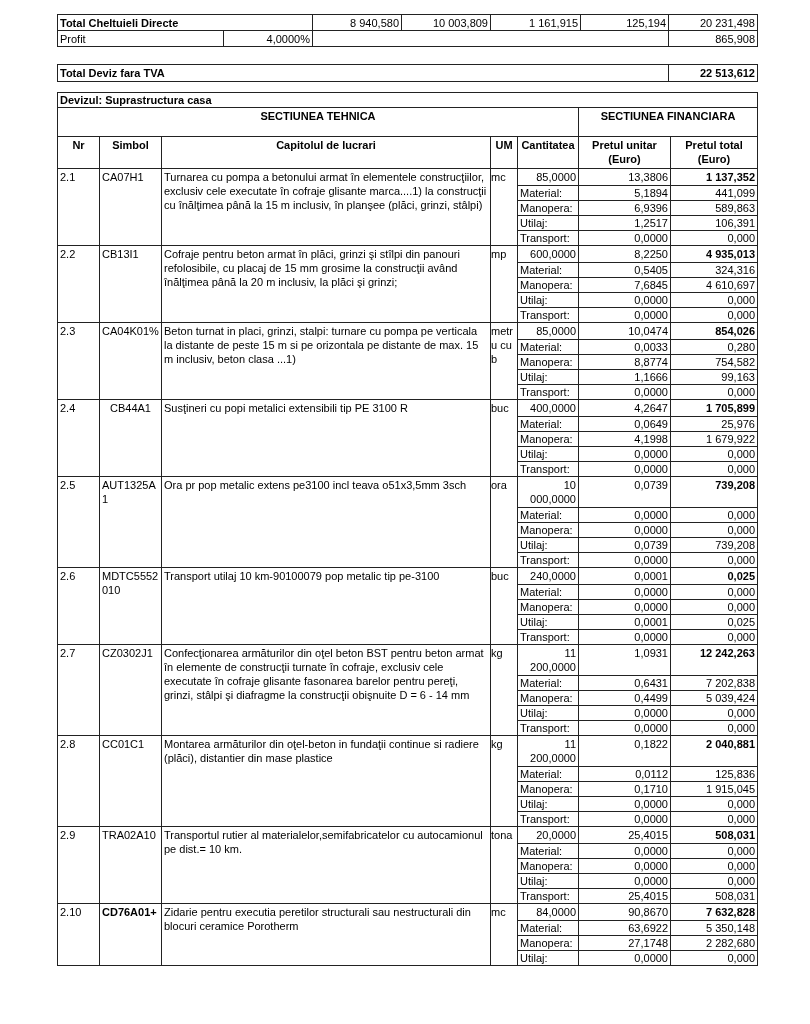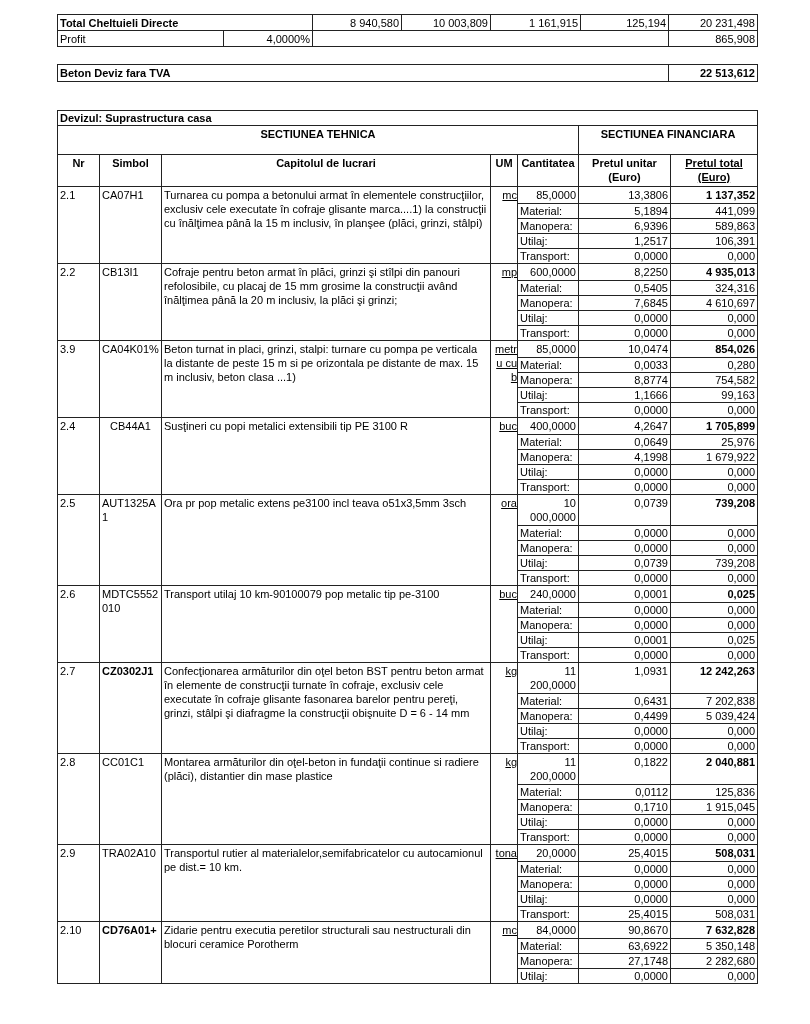--- a/index.html
+++ b/index.html
@@ -1,20 +1,20 @@
 <!DOCTYPE html>
 <html><head>
 <meta charset="utf-8">
 <style>
   html,body{margin:0;padding:0;background:#fff;}
   body{width:810px;height:1024px;overflow:hidden;position:relative;font-family:"Liberation Sans",sans-serif;font-size:11px;color:#000;}
   table{border-collapse:collapse;table-layout:fixed;position:absolute;left:57px;width:700px;}
   td,th{border:1px solid #222;padding:1px 2px;line-height:14px;vertical-align:top;overflow:hidden;}
   .r{text-align:right;}
-  .c{text-align:right;text-decoration:underline;}
+  .c{text-align:left;}
   .b{font-weight:bold;}
   #summary td{height:15px;padding:0 2px;vertical-align:middle;}
   #total td{height:16px;vertical-align:middle;padding:0 2px;}
   #deviz th{font-weight:bold;text-align:center;vertical-align:middle;}
   #deviz td.sub{height:14px;padding:0 2px;vertical-align:middle;}
 </style>
 </head>
 <body>
 
 <table id="summary" style="top:14px;">
@@ -45,27 +45,27 @@
 </tbody>
   </table>
 
 <table id="total" style="top:64px;">
   <colgroup>
       <col style="width:611px">
       <col style="width:89px">
     </colgroup>
   <tbody>
       <tr>
-    <td class="b">Beton Deviz fara TVA</td>
+    <td class="b">Total Deviz fara TVA</td>
     <td class="r b">22 513,612</td>
   </tr>
 </tbody>
   </table>
 
-<table id="deviz" style="top:110px;">
+<table id="deviz" style="top:92px;">
   <colgroup>
     <col style="width:42px">
       <col style="width:62px">
       <col style="width:329px">
       <col style="width:27px">
       <col style="width:61px">
       <col style="width:92px">
       <col style="width:87px">
   </colgroup>
   <thead>
@@ -76,21 +76,21 @@
       <th colspan="5" style="height:26px;vertical-align:top;">SECTIUNEA TEHNICA</th>
       <th colspan="2" style="vertical-align:top;">SECTIUNEA FINANCIARA</th>
     </tr>
     <tr style="height:32px;">
       <th style="vertical-align:top;">Nr</th>
       <th style="vertical-align:top;">Simbol</th>
       <th style="vertical-align:top;">Capitolul de lucrari</th>
       <th style="vertical-align:top;">UM</th>
       <th style="vertical-align:top;margin-left:16px;">Cantitatea</th>
       <th style="vertical-align:top;">Pretul unitar (Euro)</th>
-      <th style="vertical-align:top;text-decoration:underline;">Pretul total (Euro)</th>
+      <th style="vertical-align:top;">Pretul total (Euro)</th>
     </tr>
   </thead>
   <tbody id="deviz-body">
       <tr>
         <td rowspan="5">2.1</td>
         <td rowspan="5" style="word-break: break-all;">CA07H1</td>
         <td rowspan="5">Turnarea cu pompa a betonului armat în elementele construcţiilor, exclusiv cele executate în cofraje glisante marca....1) la construcţii cu înălţimea până la 15 m inclusiv, în planşee (plăci, grinzi, stâlpi)</td>
         <td class="c" rowspan="5" style="word-break: break-all; padding: 1px 0px;">mc</td>
         <td class="r">85,0000</td>
         <td class="r">13,3806</td>
@@ -139,21 +139,21 @@
         <td class="sub">Utilaj:</td>
         <td class="sub r">0,0000</td>
         <td class="sub r">0,000</td>
       </tr>
       <tr>
         <td class="sub">Transport:</td>
         <td class="sub r">0,0000</td>
         <td class="sub r">0,000</td>
       </tr>
       <tr>
-        <td rowspan="5">3.9</td>
+        <td rowspan="5">2.3</td>
         <td rowspan="5" style="word-break: break-all;">CA04K01%</td>
         <td rowspan="5">Beton turnat in placi, grinzi, stalpi: turnare cu pompa pe verticala la distante de peste 15 m si pe orizontala pe distante de max. 15 m inclusiv, beton clasa ...1)</td>
         <td class="c" rowspan="5" style="word-break: break-all; padding: 1px 0px;">metru cub</td>
         <td class="r">85,0000</td>
         <td class="r">10,0474</td>
         <td class="r b">854,026</td>
       </tr>
       <tr>
         <td class="sub">Material:</td>
         <td class="sub r">0,0033</td>
@@ -256,21 +256,21 @@
         <td class="sub r">0,0001</td>
         <td class="sub r">0,025</td>
       </tr>
       <tr>
         <td class="sub">Transport:</td>
         <td class="sub r">0,0000</td>
         <td class="sub r">0,000</td>
       </tr>
       <tr>
         <td rowspan="5">2.7</td>
-        <td rowspan="5" style="word-break: break-all; font-weight: bold;">CZ0302J1</td>
+        <td rowspan="5" style="word-break: break-all;">CZ0302J1</td>
         <td rowspan="5">Confecţionarea armăturilor din oţel beton BST  pentru beton armat în elemente de construcţii turnate în cofraje, exclusiv cele executate în cofraje glisante fasonarea barelor pentru pereţi, grinzi, stâlpi şi diafragme la construcţii obişnuite  D = 6 - 14 mm</td>
         <td class="c" rowspan="5" style="word-break: break-all; padding: 1px 0px;">kg</td>
         <td class="r" style="height: 28px;">11 200,0000</td>
         <td class="r">1,0931</td>
         <td class="r b">12 242,263</td>
       </tr>
       <tr>
         <td class="sub">Material:</td>
         <td class="sub r">0,6431</td>
         <td class="sub r">7 202,838</td>

